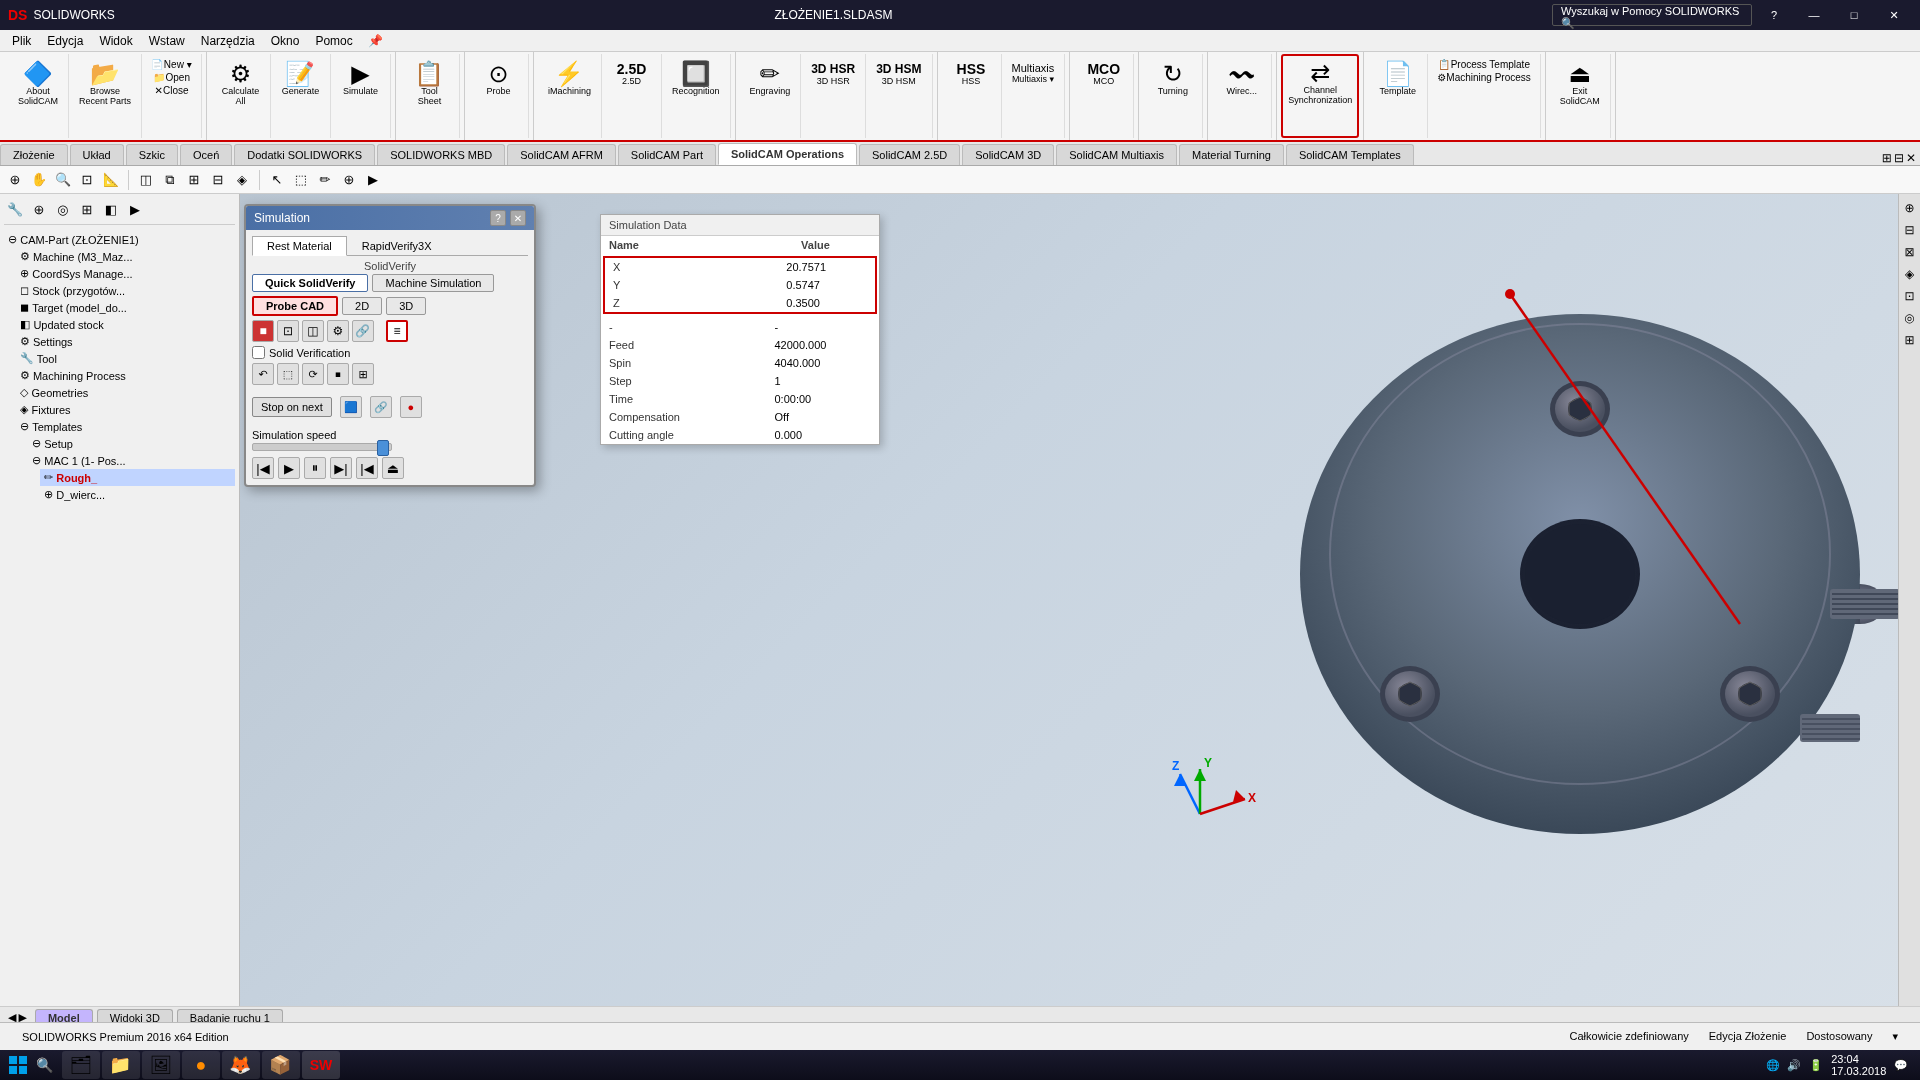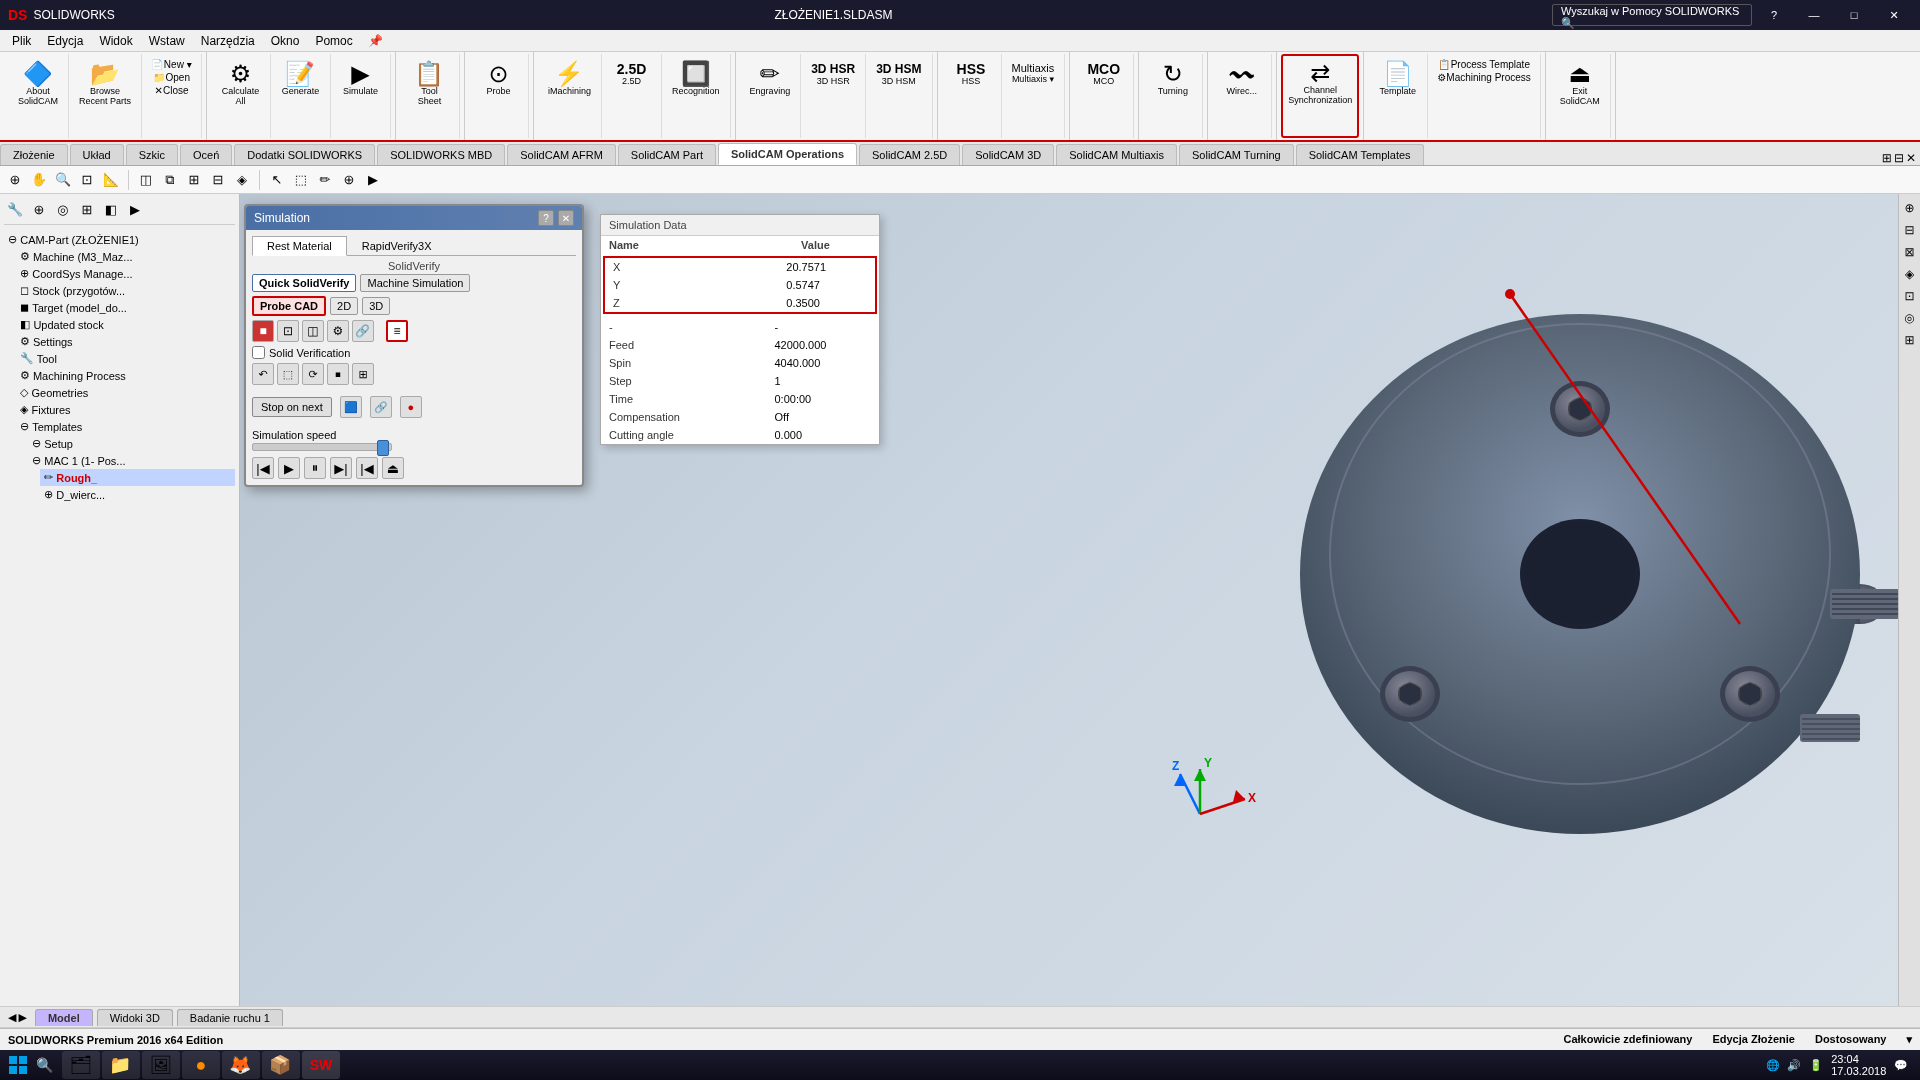--- a/index.html
+++ b/index.html
@@ -161,21 +161,21 @@
       background: linear-gradient(135deg, #b8c4d0 0%, #c8d4e0 40%, #d8e0e8 100%);
       position: relative;
       overflow: hidden;
     }
 
     
     #sim-dialog {
       position: absolute;
       top: 10px;
       left: 4px;
-      width: 340px;
+      width: 292px;
       background: #f0f0f0;
       border: 2px solid #888;
       border-radius: 4px;
       box-shadow: 4px 4px 12px rgba(0,0,0,0.3);
       font-size: 11px;
       z-index: 100;
     }
     #sim-dialog .dialog-title {
       background: linear-gradient(to right, #4a6fa5, #6080b0);
       color: white;
@@ -220,21 +220,21 @@
       color: #444;
       margin: 2px 0;
     }
     .sim-sub-tabs {
       display: flex;
       gap: 4px;
       margin-bottom: 4px;
       align-items: center;
     }
     .sim-sub-tab {
-      padding: 2px 6px;
+      padding: 2px 12px;
       border: 1px solid #999;
       background: #e8e8e8;
       cursor: pointer;
       border-radius: 2px;
       font-size: 11px;
     }
     .sim-sub-tab.active {
       background: white;
       border-color: #4a6fa5;
       font-weight: bold;
@@ -383,29 +383,28 @@
       display: flex; align-items: center; justify-content: center;
       cursor: pointer; font-size: 12px; border-radius: 2px;
     }
 
     
     #statusbar {
       position: fixed;
       bottom: 30px;
       left: 0;
       right: 0;
-      height: 22px;
+      height: 28px;
       background: #f0f0f0;
       border-top: 1px solid #bbb;
       display: flex;
       align-items: center;
       font-size: 11px;
-      padding: 0 8px;
+      padding: 0 22px;
       z-index: 200;
-      font-weight: bold;
     }
     #statusbar .status-right {
       margin-left: auto;
       display: flex;
       gap: 20px;
     }
 
     
     #taskbar {
       position: fixed;
@@ -673,21 +672,21 @@
   <div class="tab">Szkic</div>
   <div class="tab">Oceń</div>
   <div class="tab">Dodatki SOLIDWORKS</div>
   <div class="tab">SOLIDWORKS MBD</div>
   <div class="tab">SolidCAM AFRM</div>
   <div class="tab">SolidCAM Part</div>
   <div class="tab active">SolidCAM Operations</div>
   <div class="tab">SolidCAM 2.5D</div>
   <div class="tab">SolidCAM 3D</div>
   <div class="tab">SolidCAM Multiaxis</div>
-  <div class="tab">SolidCAM Turning</div>
+  <div class="tab">Material Turning</div>
   <div class="tab">SolidCAM Templates</div>
   <div style="margin-left:auto;display:flex;gap:2px;align-items:center;padding-right:4px;">
     <span style="cursor:pointer;font-size:12px;">⊞</span>
     <span style="cursor:pointer;font-size:12px;">⊟</span>
     <span style="cursor:pointer;font-size:12px;">✕</span>
   </div>
 </div>
 
 <div id="toolbar2">
   <div class="tb2-btn">⊕</div>

